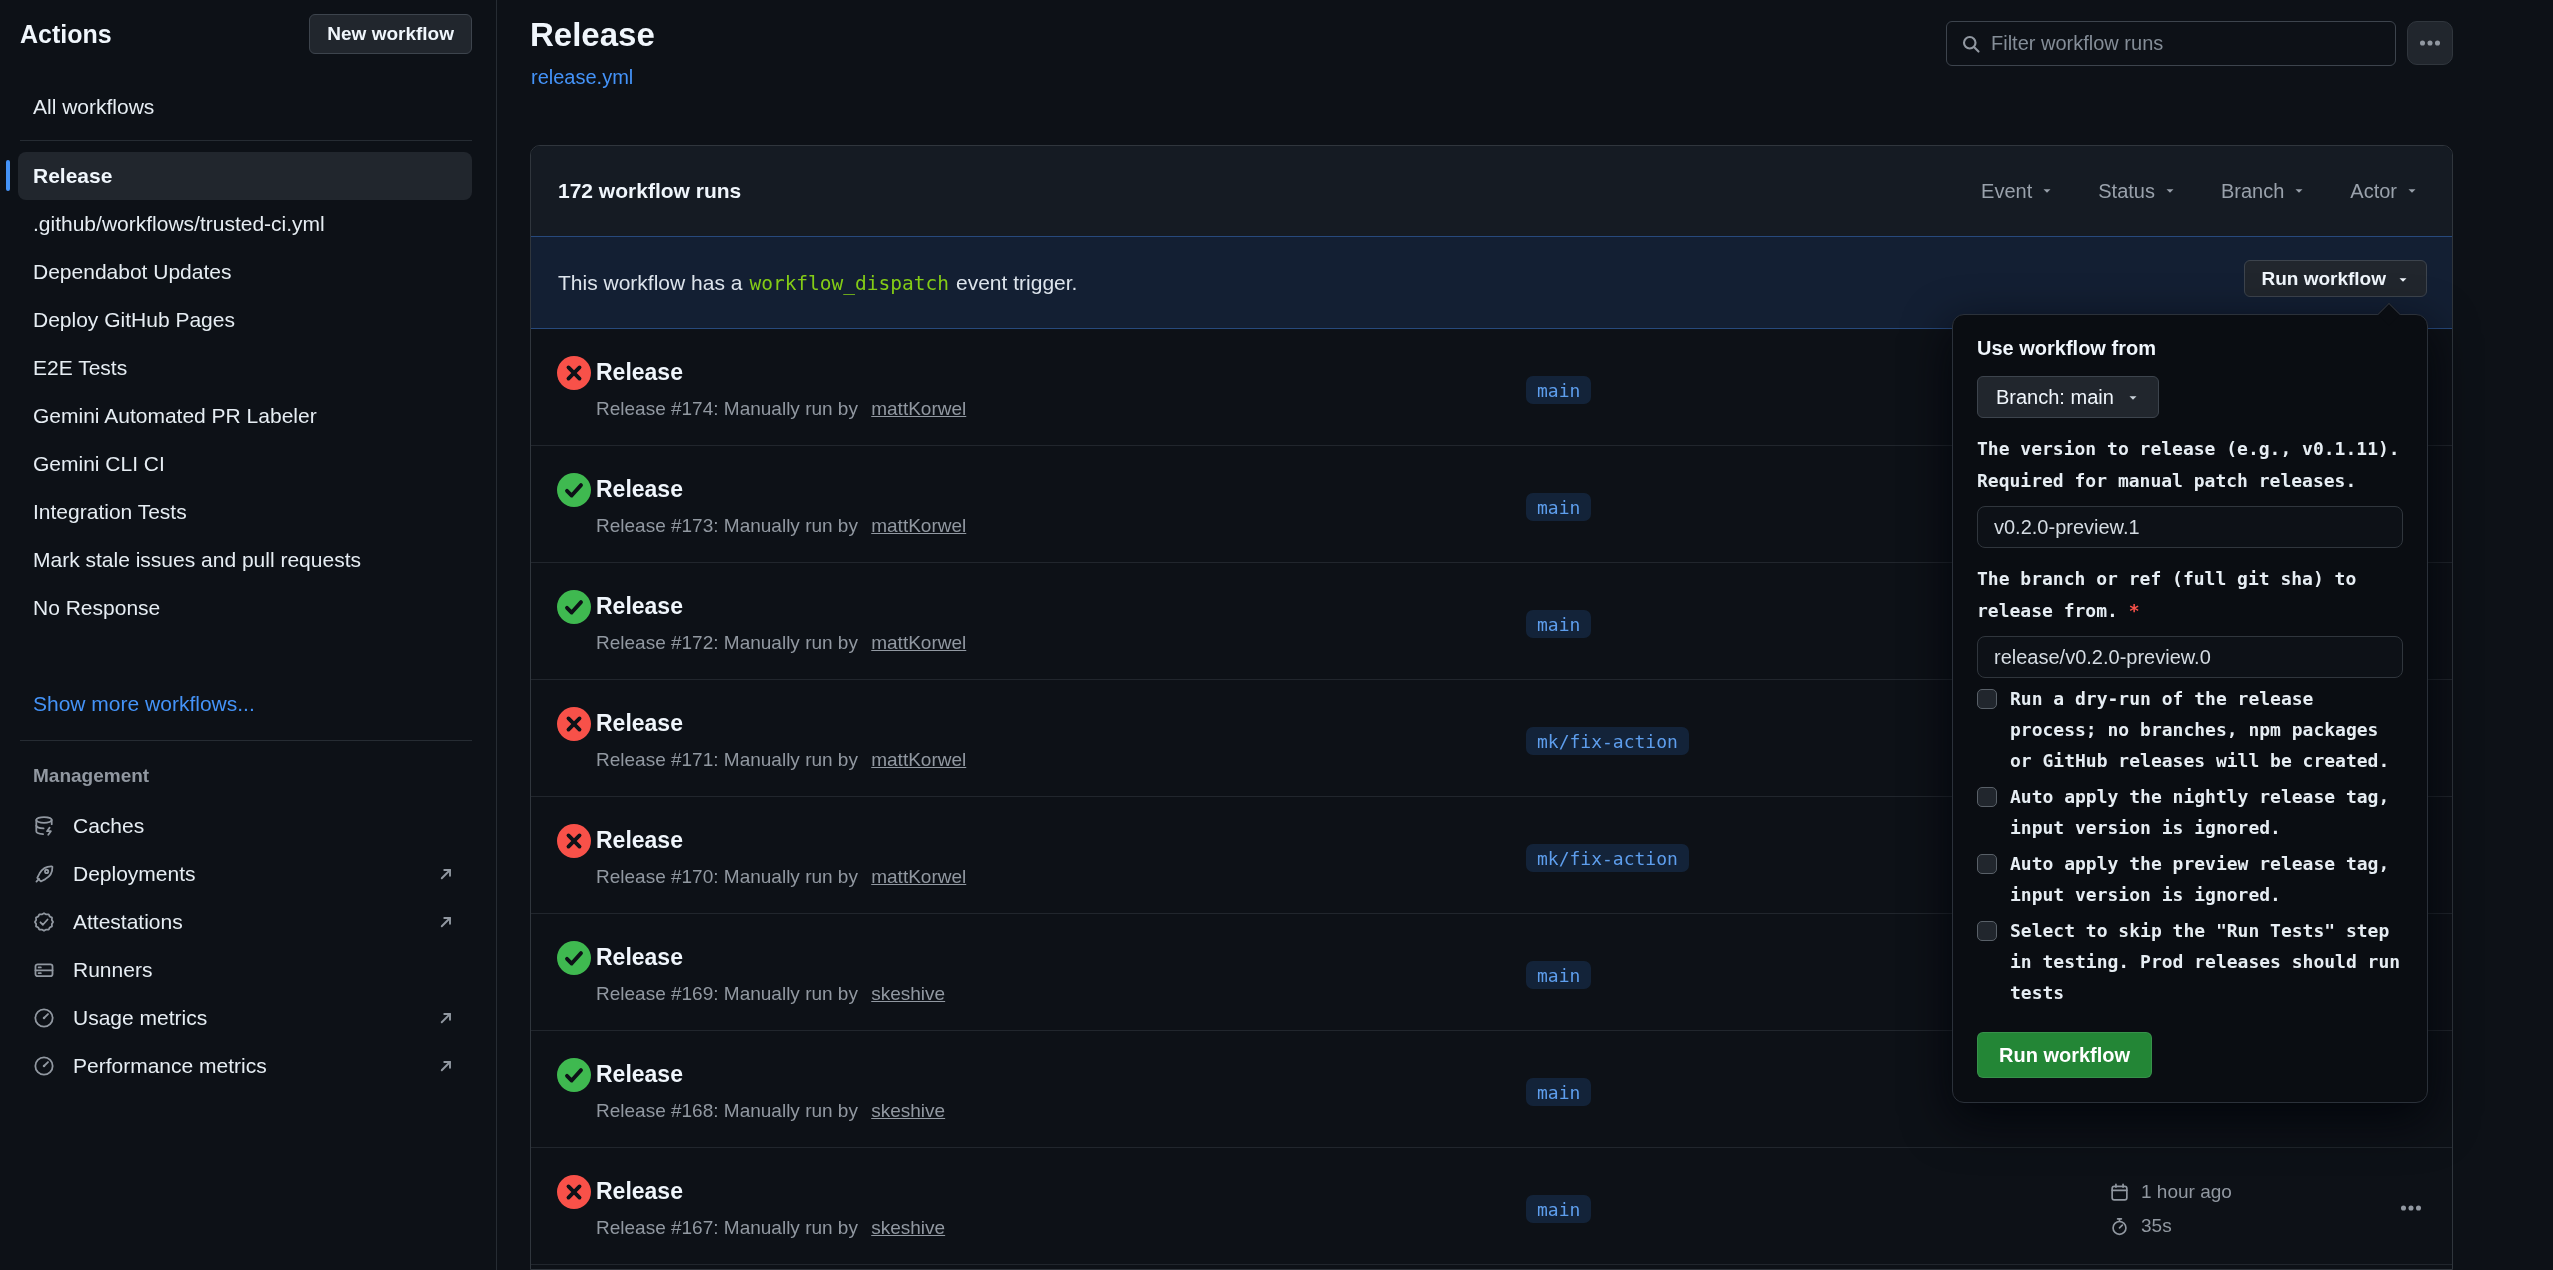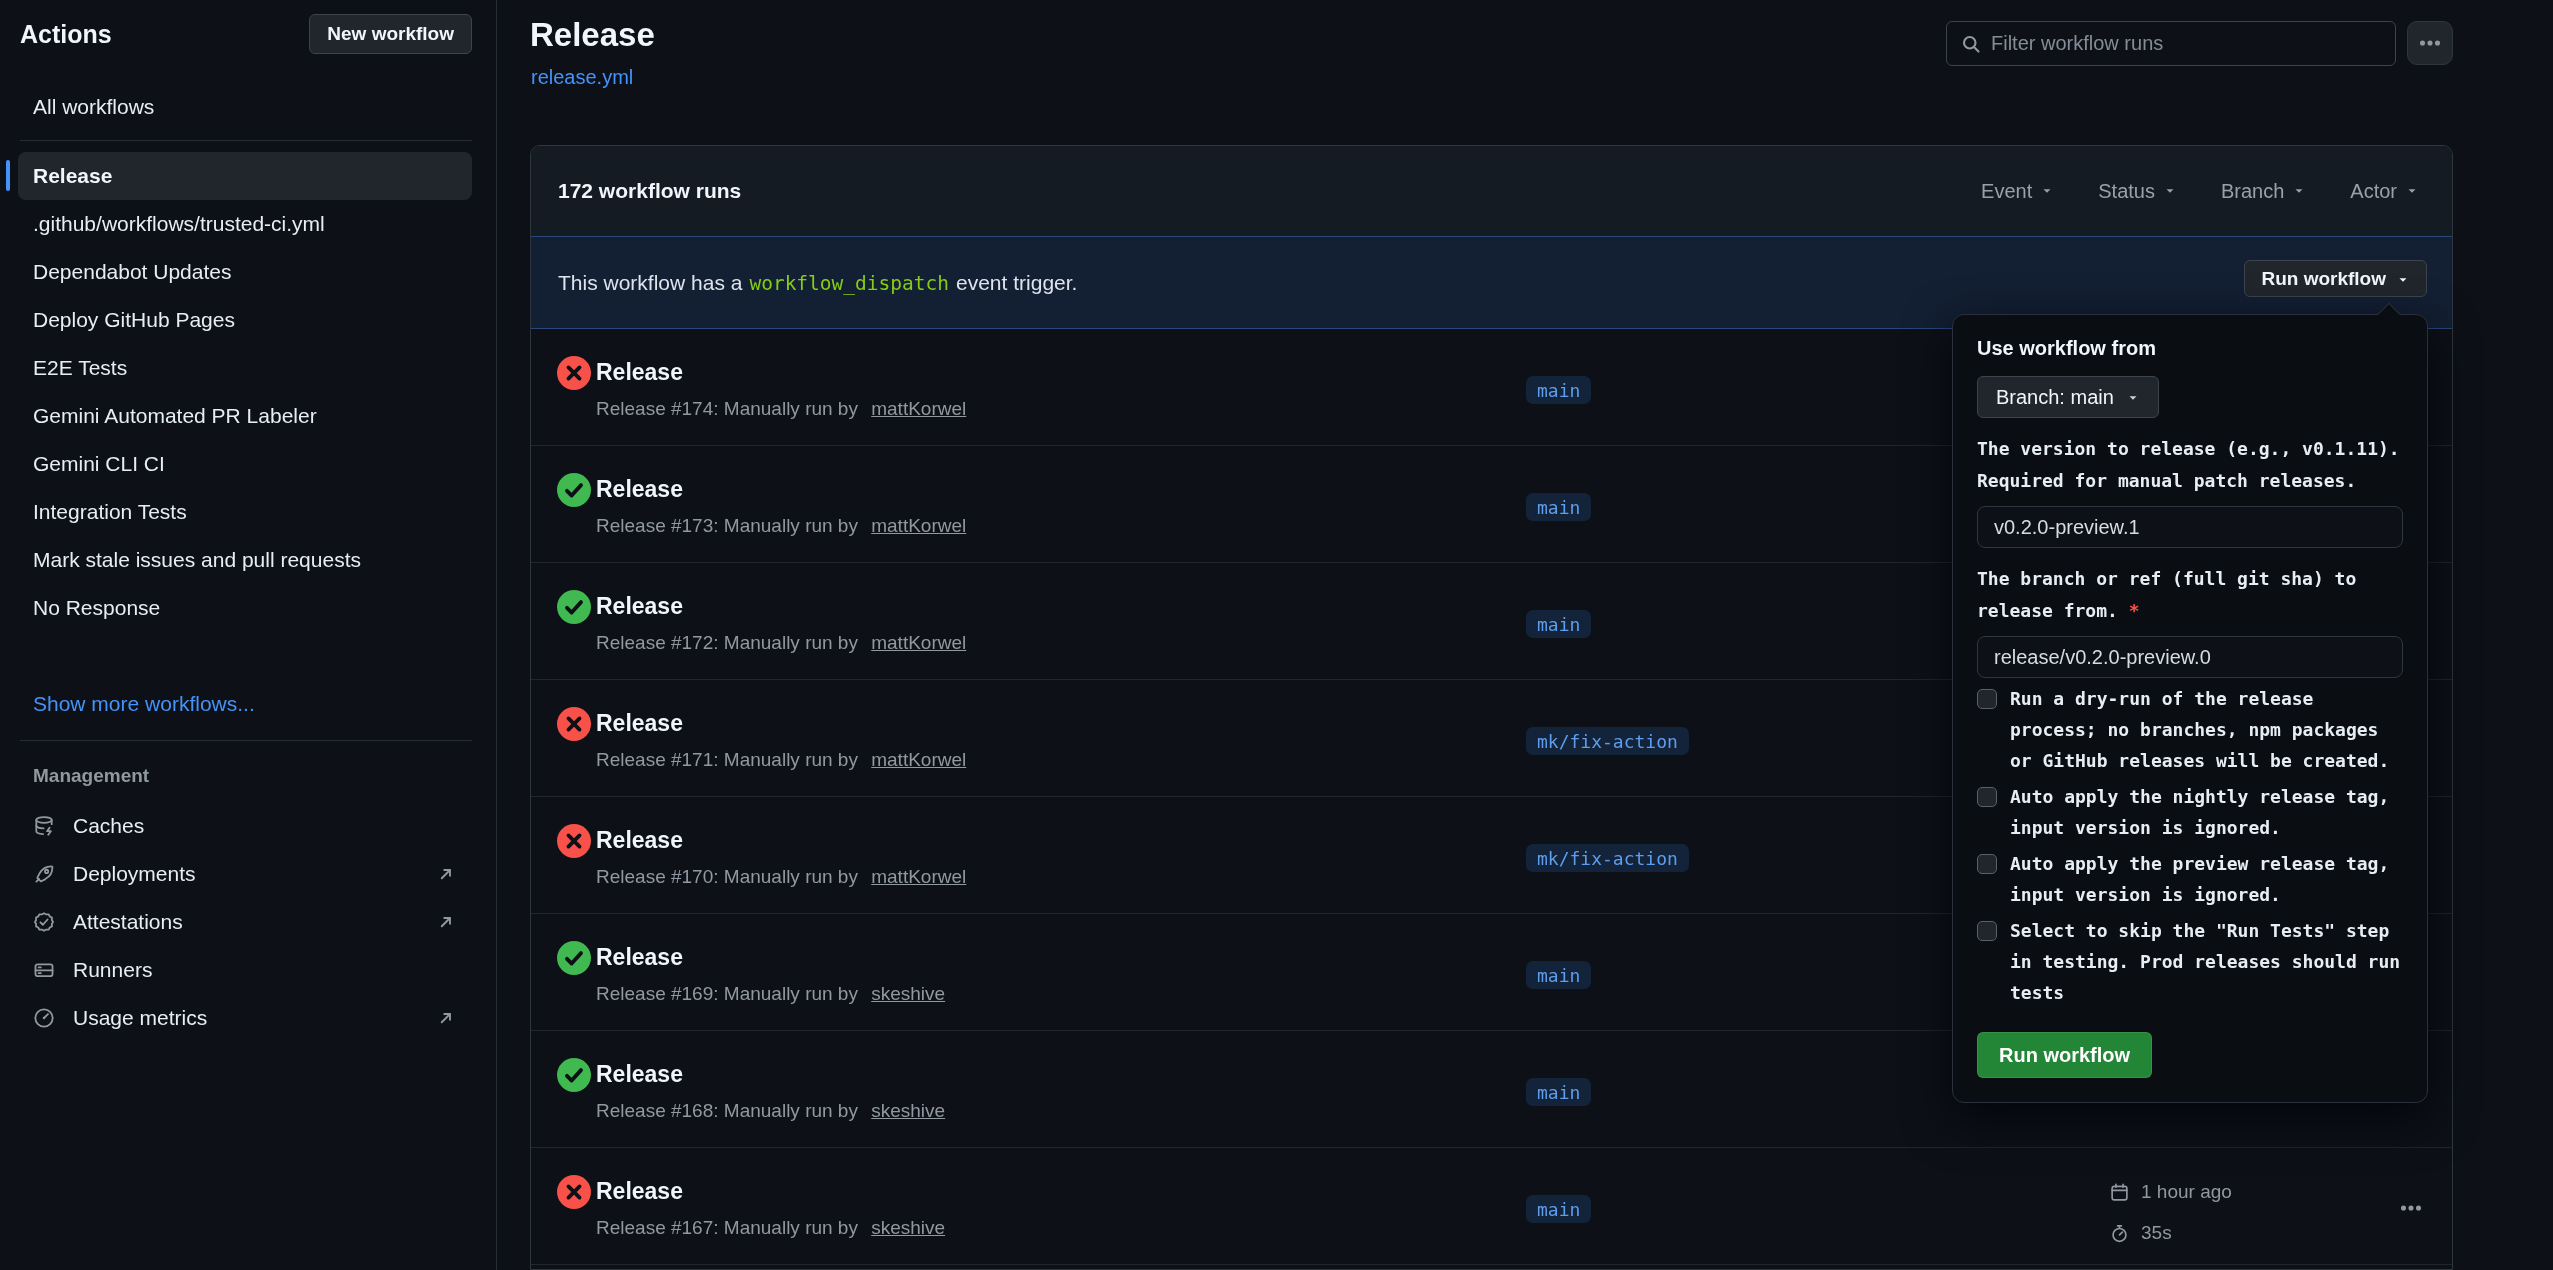--- a/index.html
+++ b/index.html
@@ -64,21 +64,21 @@
   .run-row { height:117px; position:relative; border-bottom:1px solid #21262d; cursor:pointer; }
   .status-icon { position:absolute; left:26px; top:27px; width:34px; height:34px; }
   .status-icon svg { width:34px; height:34px; display:block; }
   .run-main { position:absolute; left:65px; top:27px; }
   .run-title { font-size:23px; font-weight:700; color:#f0f6fc; line-height:32px; cursor:pointer; }
   .run-desc { margin-top:8px; font-size:19px; color:#9198a1; line-height:26px; }
   .run-actor { color:#9198a1; text-decoration:underline; cursor:pointer;margin-left:8px; }
   .branch-badge { position:absolute; left:995px; top:47px; height:28px; padding:0 11px; display:inline-flex; align-items:center; background:rgba(56,139,253,0.15); color:#5e9eed; font-family:"DejaVu Sans Mono",monospace; font-size:18px; border-radius:7px; cursor:pointer; }
   .run-meta { position:absolute; left:1579px; top:29px; font-size:19px; color:#9198a1; }
   .meta-line { display:flex; align-items:center; gap:9px; height:30px; }
-  .meta-line + .meta-line { margin-top:11px; }
+  .meta-line + .meta-line { margin-top:4px; }
   .meta-line svg { width:19px; height:19px; }
   .row-kebab { position:absolute; left:1856px; top:46px; width:48px; height:28px; color:#9198a1; display:flex; align-items:center; justify-content:center; cursor:pointer; background:transparent; border:0; }
   .row-kebab svg { width:24px; height:24px; }
 
   
   .workflow-dropdown { position:absolute; left:1952px; top:314px; width:476px; background:#0a0d12; border:1px solid #2b313a; border-radius:12px; box-shadow:0 16px 48px rgba(1,4,9,0.85); z-index:20; padding:18px 24px 24px; }
   .panel-caret { position:absolute; top:-9px; left:428px; width:16px; height:16px; background:#0a0d12; border-left:1px solid #2b313a; border-top:1px solid #2b313a; transform:rotate(45deg); }
   .dd-title { font-size:20px; font-weight:700; color:#f0f6fc; margin-top:4px; }
   .branch-btn { margin-top:16px; height:42px; padding:0 18px; background:#21262d; border:1px solid #3d444d; border-radius:6px; color:#f0f6fc; font-size:20px; display:inline-flex; align-items:center; gap:12px; cursor:pointer; font-family:"Liberation Sans",sans-serif; }
   .branch-btn svg { width:14px; height:14px; margin-top:2px; color:#c9d1d9; }
@@ -193,20 +193,36 @@
       </div>
       <div class="mgmt-item">
         <span class="mgmt-icon">
           <svg viewBox="0 0 16 16" fill="none" stroke="currentColor" stroke-width="1.3" stroke-linecap="round">
             <circle cx="8" cy="8" r="6.3"></circle>
             <path d="M8 8l2.9-2.9"></path>
             <circle cx="8" cy="8" r="0.9" fill="currentColor" stroke="none"></circle>
           </svg>
         </span>
         <span>Usage metrics</span>
+        <span class="ext-arrow">
+          <svg viewBox="0 0 16 16" fill="none" stroke="currentColor" stroke-width="1.5" stroke-linecap="round" stroke-linejoin="round">
+            <path d="M4.6 11.4L11.2 4.8"></path>
+            <path d="M6.6 4.8h4.6v4.6"></path>
+          </svg>
+        </span>
+      </div>
+      <div class="mgmt-item">
+        <span class="mgmt-icon">
+          <svg viewBox="0 0 16 16" fill="none" stroke="currentColor" stroke-width="1.3" stroke-linecap="round">
+            <circle cx="8" cy="8" r="6.3"></circle>
+            <path d="M8 8l2.9-2.9"></path>
+            <circle cx="8" cy="8" r="0.9" fill="currentColor" stroke="none"></circle>
+          </svg>
+        </span>
+        <span>Performance metrics</span>
         <span class="ext-arrow">
           <svg viewBox="0 0 16 16" fill="none" stroke="currentColor" stroke-width="1.5" stroke-linecap="round" stroke-linejoin="round">
             <path d="M4.6 11.4L11.2 4.8"></path>
             <path d="M6.6 4.8h4.6v4.6"></path>
           </svg>
         </span>
       </div>
     </div>
 </aside>
 

